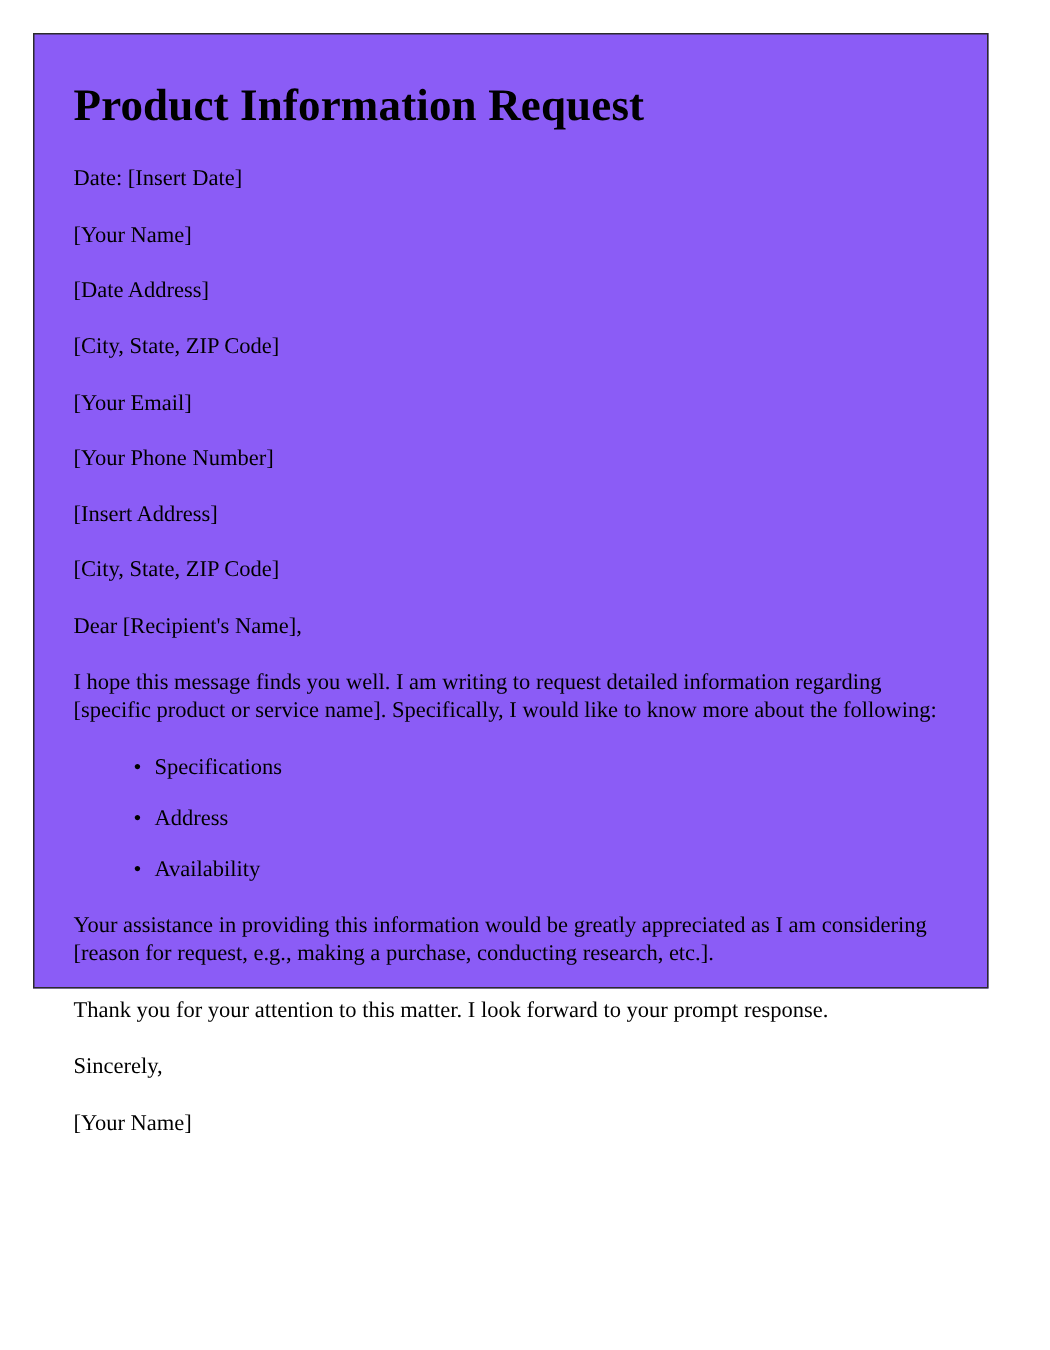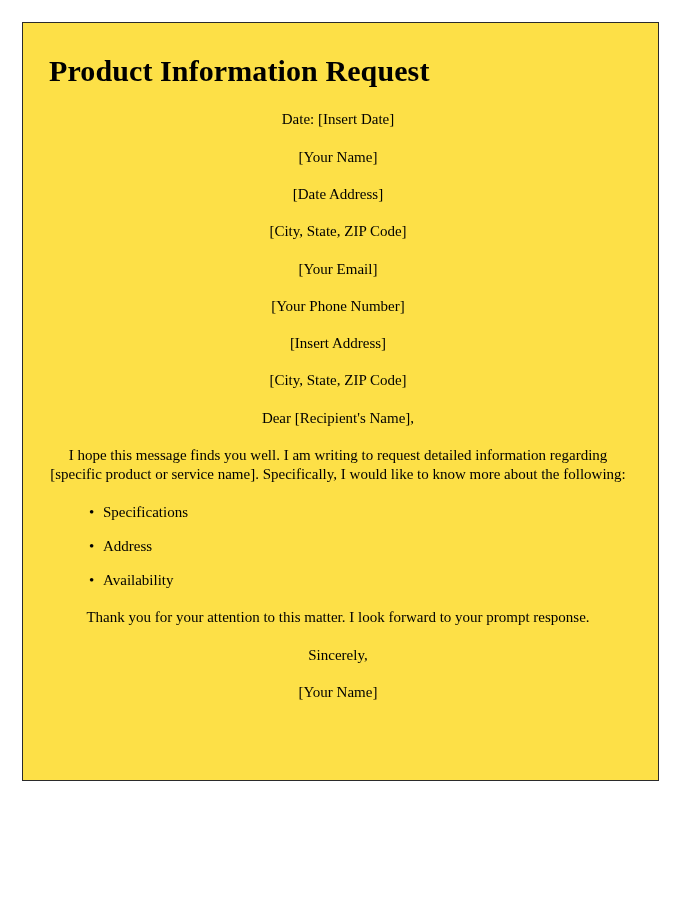--- a/index.html
+++ b/index.html
@@ -12,43 +12,43 @@
     height: 900px;
     font-family: "Liberation Serif", "DejaVu Serif", serif;
     color: #000000;
     overflow: hidden;
   }
   .page-frame {
     position: absolute;
     left: 22px;
     top: 22px;
     width: 637px;
-    height: 759px;
+    height: 637px;
     border: 1px solid #2b2b2b;
     box-sizing: border-box;
-    background: #fde047;
+    background: #8b5cf6;
   }
   .doc-body {
     position: absolute;
     left: 26px;
     top: 30px;
     width: 578px;
   }
   .doc-title {
     font-size: 30px;
     font-weight: bold;
     line-height: 1.18;
     margin: 0 0 22px 0;
     letter-spacing: 0.1px;
   }
   .para {
     font-size: 15px;
     line-height: 1.22;
     margin: 0 0 19px 0;
-    text-align: center;
+    text-align: left;
   }
   .para.block {
     line-height: 1.25;
   }
   .bullet-list {
     list-style: none;
     margin: 0 0 19px 0;
     padding: 0 0 0 24px;
   }
   .bullet-list li {
@@ -89,20 +89,21 @@
     <p class="para">Dear [Recipient's Name],</p>
 
     <p class="para block">I hope this message finds you well. I am writing to request detailed information regarding [specific product or service name]. Specifically, I would like to know more about the following:</p>
 
     <ul class="bullet-list">
       <li>Specifications</li>
       <li>Address</li>
       <li>Availability</li>
     </ul>
 
+    <p class="para block">Your assistance in providing this information would be greatly appreciated as I am considering [reason for request, e.g., making a purchase, conducting research, etc.].</p>
 
     <p class="para">Thank you for your attention to this matter. I look forward to your prompt response.</p>
 
     <p class="para">Sincerely,</p>
 
     <p class="para">[Your Name]</p>
 
   </div>
 </div>
 

